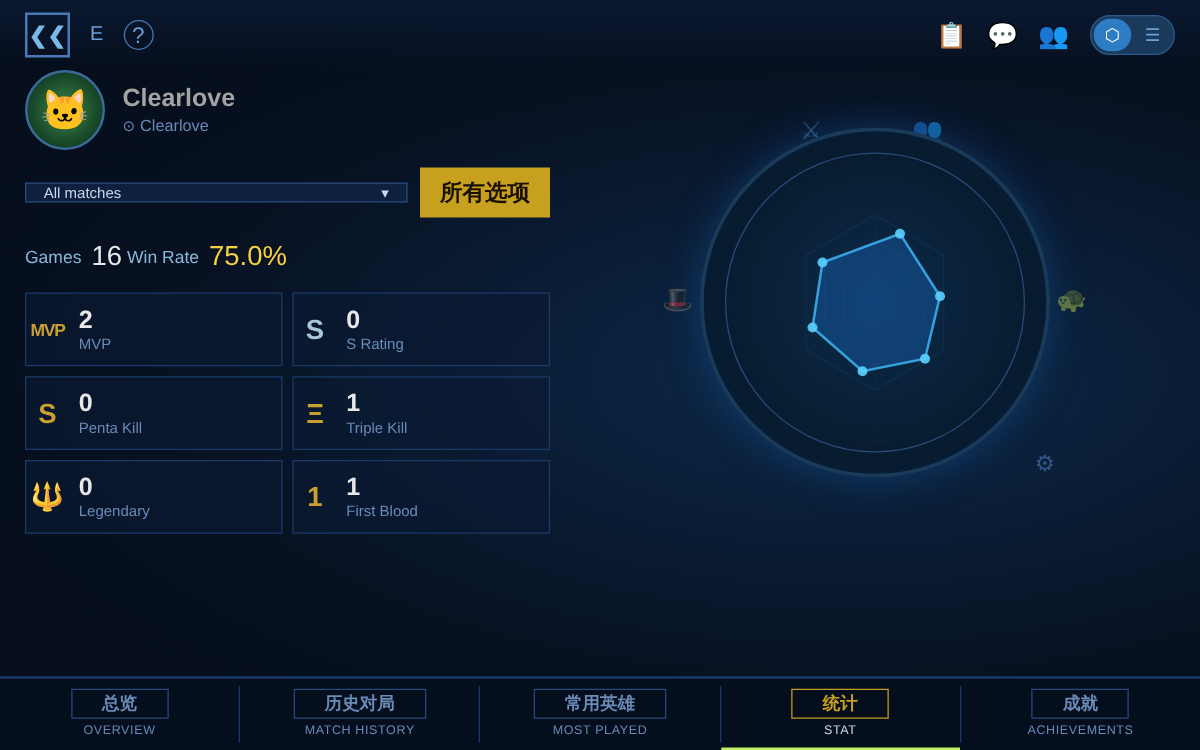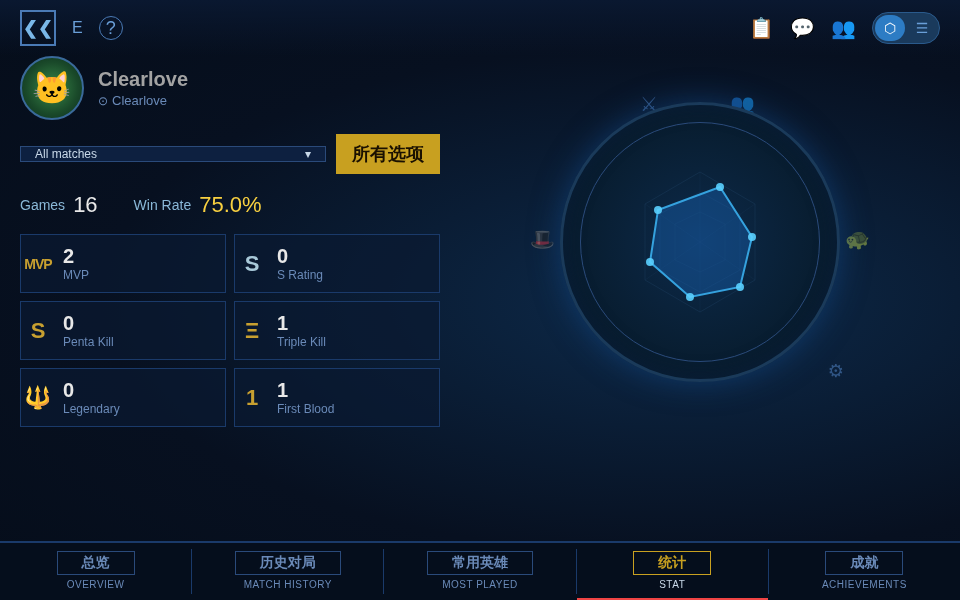--- a/index.html
+++ b/index.html
@@ -180,21 +180,21 @@
       font-size: 18px;
       font-weight: bold;
       cursor: pointer;
       border: none;
     }
 
     
     .stats-row {
       display: flex;
       align-items: center;
-      gap: 36px;
+      gap: 4px;
       margin-bottom: 16px;
       color: #8ab8d8;
       font-size: 14px;
     }
 
     .stats-row .stat-item {
       display: flex;
       align-items: center;
       gap: 8px;
     }
@@ -304,21 +304,21 @@
       display: flex;
       flex-direction: column;
       align-items: center;
       padding: 8px 4px;
       cursor: pointer;
       border-bottom: 2px solid transparent;
       position: relative;
     }
 
     .nav-item.active {
-      border-bottom: 2px solid #ef4444;
+      border-bottom: 2px solid #bef264;
     }
 
     .nav-chinese {
       font-size: 14px;
       font-weight: bold;
       color: #6a8ab8;
       padding: 2px 24px;
       border: 1px solid #2a4a7a;
     }
 

